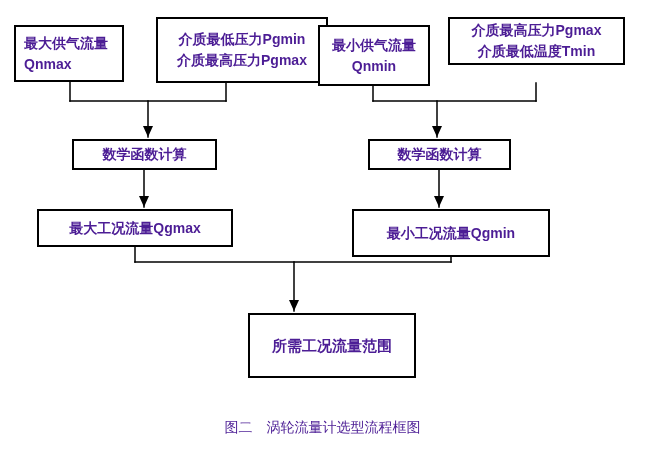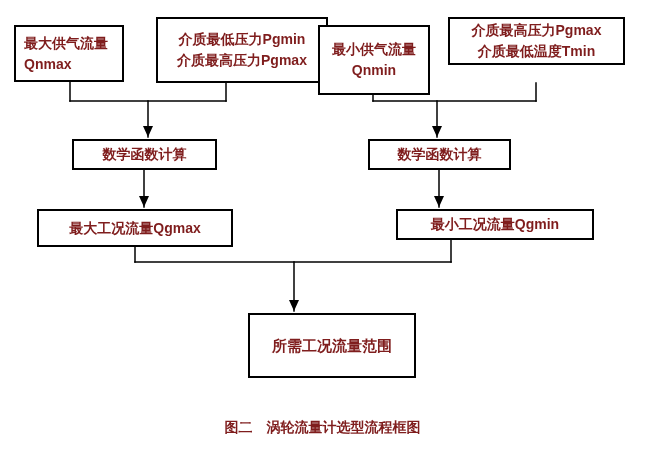--- a/index.html
+++ b/index.html
@@ -5,21 +5,21 @@
   html, body {
     margin: 0;
     padding: 0;
     background: #ffffff;
   }
   .stage {
     position: relative;
     width: 645px;
     height: 460px;
     background: #ffffff;
-    color: #7f1d1d;
+    color: #4c1d95;
     font-family: "Liberation Sans", "DejaVu Sans", sans-serif;
     overflow: hidden;
   }
   svg.connectors {
     position: absolute;
     left: 0;
     top: 0;
     z-index: 1;
   }
   .box {
@@ -34,36 +34,36 @@
     align-items: center;
     text-align: center;
     font-weight: bold;
     font-size: 14px;
     line-height: 1.5;
   }
   .box .ln { white-space: nowrap; }
 
   #box-qnmax      { left: 14px;  top: 25px;  width: 110px; height: 57px; align-items: flex-start; padding-left: 8px; text-align: left; }
   #box-pgmin-tmax { left: 156px; top: 17px;  width: 172px; height: 66px; }
-  #box-qnmin      { left: 318px; top: 25px;  width: 112px; height: 70px; }
+  #box-qnmin      { left: 318px; top: 25px;  width: 112px; height: 61px; }
   #box-pgmax-tmin { left: 448px; top: 17px;  width: 177px; height: 48px; }
   #box-calc-left  { left: 72px;  top: 139px; width: 145px; height: 31px; }
   #box-calc-right { left: 368px; top: 139px; width: 143px; height: 31px; }
   #box-qgmax      { left: 37px;  top: 209px; width: 196px; height: 38px; }
-  #box-qgmin      { left: 352px; top: 209px; width: 198px; height: 31px; margin-left: 44px; }
+  #box-qgmin      { left: 352px; top: 209px; width: 198px; height: 48px; }
   #box-range      { left: 212px; top: 313px; width: 168px; height: 65px; line-height: 1.7; font-size: 15px; margin-left: 36px; }
 
   .caption {
     position: absolute;
     z-index: 2;
     left: 0;
     top: 419px;
     width: 645px;
     text-align: center;
-    font-weight: bold;
+    font-weight: normal;
     font-size: 14px;
   }
 </style>
 </head>
 <body>
 
 <div class="stage">
 
   <svg class="connectors" width="645" height="460" aria-hidden="true">
     <defs>

